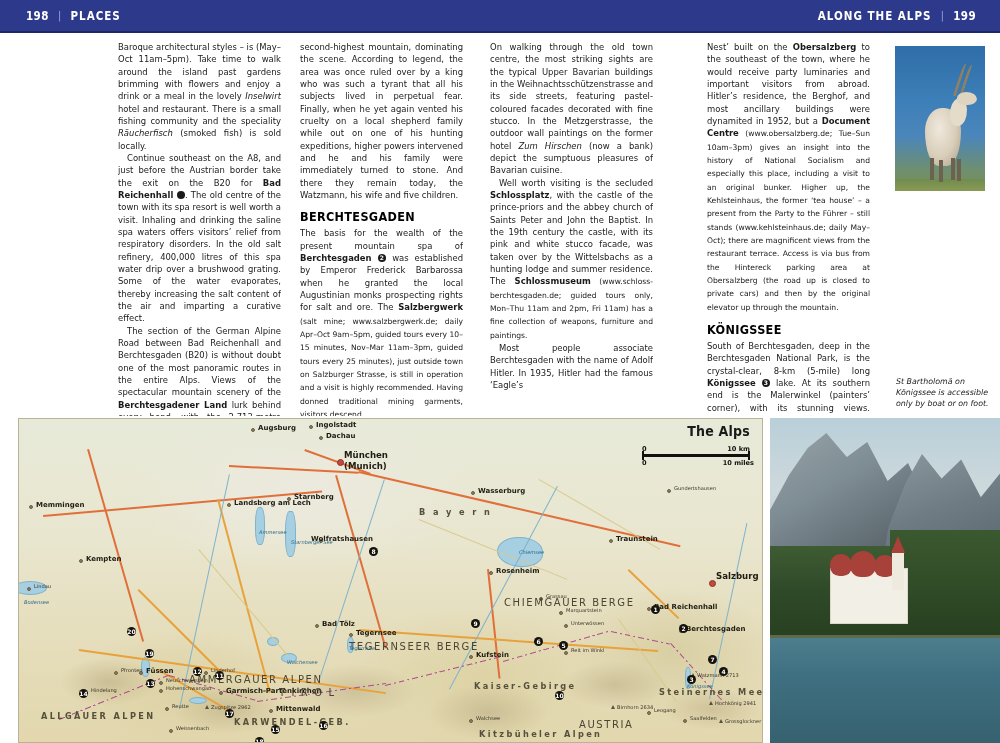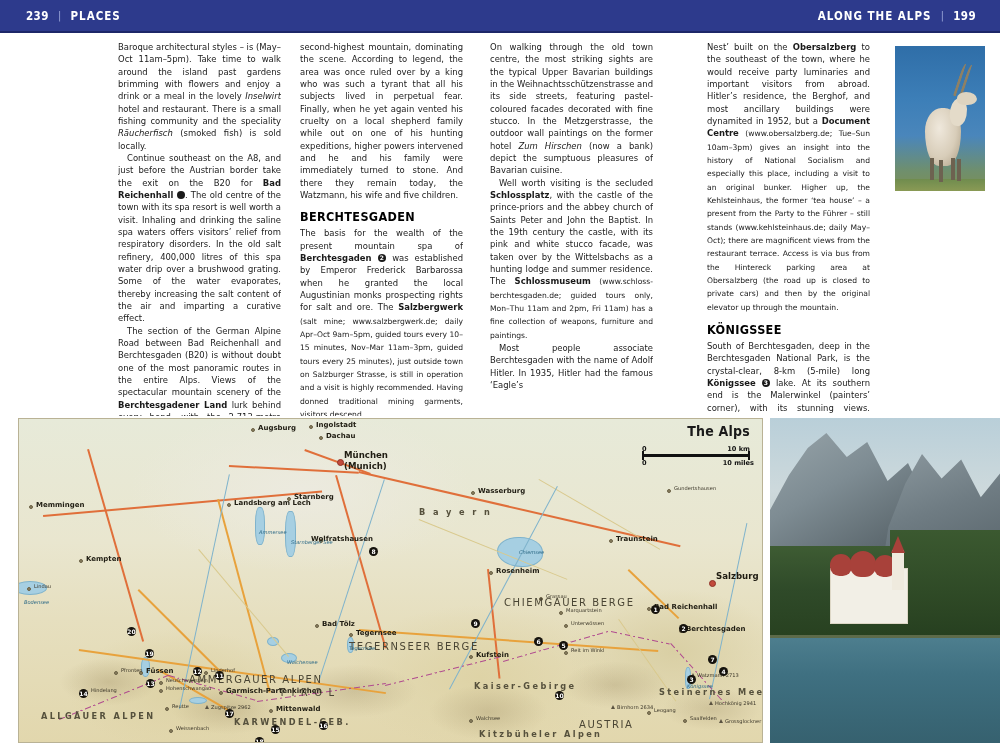--- a/index.html
+++ b/index.html
@@ -256,21 +256,21 @@
     border-bottom: 4px solid #5a5240;
   }
 </style>
 </head>
 <body>
 
 <div id="page">
 
   <div class="header-bar">
     <div class="hdr-left">
-      <span class="folio">239</span>
+      <span class="folio">198</span>
       <span class="hdr-sep">|</span>
       <span class="hdr-title">PLACES</span>
     </div>
     <div class="hdr-right">
       <span class="hdr-title">ALONG THE ALPS</span>
       <span class="hdr-sep">|</span>
       <span class="folio">199</span>
     </div>
   </div>
   <div class="header-rule"></div>
@@ -340,20 +340,21 @@
     <div class="sb-forest-r"></div>
     <div class="sb-church"></div>
     <div class="sb-dome d1"></div>
     <div class="sb-dome d2"></div>
     <div class="sb-dome d3"></div>
     <div class="sb-tower"></div>
     <div class="sb-spire"></div>
     <div class="sb-shore"></div>
     <div class="sb-water"></div>
   </div>
+  <div class="caption" id="cap-stbart">St Bartholomä on Königssee is accessible only by boat or on foot.</div>
 
   <div class="map">
     <div class="map-bg"></div>
     <div class="map-relief"></div>
 
     <div class="lake" style="left:478px;top:118px;width:46px;height:30px;border-radius:48% 52% 44% 56%;"></div>
     <div class="lake" style="left:266px;top:92px;width:11px;height:46px;border-radius:40%;"></div>
     <div class="lake" style="left:236px;top:88px;width:10px;height:38px;border-radius:40%;"></div>
     <div class="lake" style="left:-6px;top:162px;width:34px;height:14px;border-radius:50%;"></div>
     <div class="lake" style="left:666px;top:248px;width:6px;height:22px;border-radius:40%;"></div>

